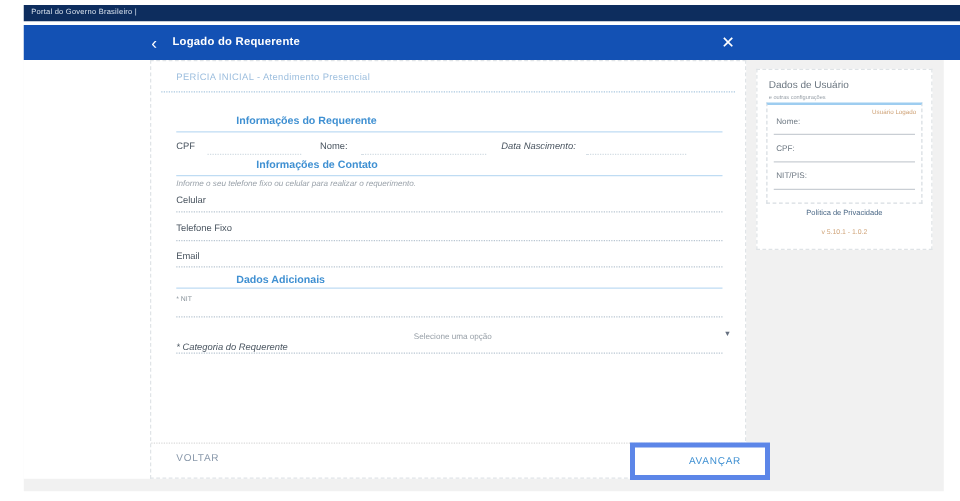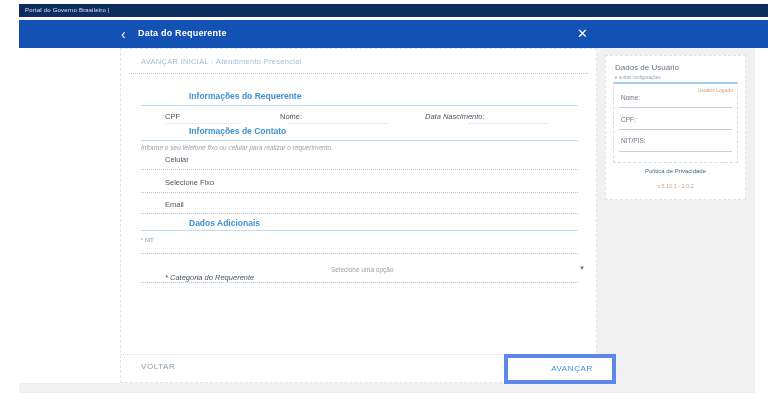--- a/index.html
+++ b/index.html
@@ -22,21 +22,21 @@
   .content-bg { left:19px; top:48px; width:736px; height:345px; background:#f1f1f1; }
   .left-strip { left:19px; top:48px; width:101px; height:335px; background:#fff; }
 
   
   .form-card { left:120px; top:48px; width:477px; height:335px; background:#fff; border:1px dashed #e0e4e7; }
   .form-card > * { position:absolute; }
   .form-subtitle { left:20px; top:8px; font-size:7.5px; color:var(--subtitle-blue,#9cbede); letter-spacing:.3px; }
   .subtitle-divider { left:8px; top:24px; width:459px; border-top:1px dotted #aac8e0; }
   .section-title { font-size:8.5px; font-weight:bold; color:var(--section-blue,#3f90d2);margin-left:48px; }
   .section-underline { width:437px; border-top:1px solid #bfdcf3; left:20px; }
-  .field-label { font-size:7.5px; color:#4a5560;margin-left:24px; }
+  .field-label { font-size:7.5px; color:#4a5560; }
   .tiny-label { font-size:5.5px; color:#8a949c; }
   .dotline { border-top:1px dotted #b9c6d2; }
   .help-text { left:20px; top:95px; font-size:6.5px; font-style:italic; color:#9aa2aa; }
   .value-line { border-top:1px dotted #d4dde4; }
 
   .categoria-value { font-size:6.5px; color:#98a0a8; }
   .chevron-down-icon { font-size:6px; color:#667080; }
 
   .footer-divider { left:0; top:305px; width:475px; border-top:1px dotted #dadada; }
   .voltar-button { left:20px; top:313px; font-size:8px; color:#8a99ab; letter-spacing:.6px; cursor:pointer; }
@@ -60,49 +60,49 @@
 <body>
 
 <div id="screen">
 
   <div class="abs topbar">
     <span class="topbar-link">Portal do Governo Brasileiro |</span>
   </div>
 
   <div class="abs header">
     <span class="back-icon">‹</span>
-    <span class="page-title">Data do Requerente</span>
+    <span class="page-title">Logado do Requerente</span>
     <span class="close-icon">✕</span>
   </div>
 
   <div class="abs content-bg"></div>
   <div class="abs left-strip"></div>
 
   <div class="abs form-card">
-    <span class="form-subtitle">AVANÇAR INICIAL - Atendimento Presencial</span>
+    <span class="form-subtitle">PERÍCIA INICIAL - Atendimento Presencial</span>
     <div class="subtitle-divider"></div>
 
     <span class="section-title" style="left:20px; top:42px;">Informações do Requerente</span>
     <div class="section-underline" style="top:56px;"></div>
 
     <span class="field-label" style="left:20px; top:63px;">CPF</span>
     <div class="value-line" style="left:45px; top:74px; width:75px;"></div>
     <span class="field-label" style="left:135px; top:63px;">Nome:</span>
     <div class="value-line" style="left:168px; top:74px; width:100px;"></div>
     <span class="field-label" style="left:280px; top:63px;font-style:italic;">Data Nascimento:</span>
     <div class="value-line" style="left:348px; top:74px; width:80px;"></div>
 
-    <span class="section-title" style="left:20px; top:77px;text-align:right;">Informações de Contato</span>
+    <span class="section-title" style="left:36px; top:77px;text-align:right;">Informações de Contato</span>
     <div class="section-underline" style="top:91px;"></div>
     <span class="help-text">Informe o seu telefone fixo ou celular para realizar o requerimento.</span>
 
     <span class="field-label" style="left:20px; top:106px;">Celular</span>
     <div class="dotline" style="left:20px; top:120px; width:437px;"></div>
 
-    <span class="field-label" style="left:20px; top:129px;">Selecione Fixo</span>
+    <span class="field-label" style="left:20px; top:129px;">Telefone Fixo</span>
     <div class="dotline" style="left:20px; top:143px; width:437px;"></div>
 
     <span class="field-label" style="left:20px; top:151px;">Email</span>
     <div class="dotline" style="left:20px; top:164px; width:437px;"></div>
 
     <span class="section-title" style="left:20px; top:169px;">Dados Adicionais</span>
     <div class="section-underline" style="top:181px;"></div>
 
     <span class="tiny-label" style="left:20px; top:188px;">* NIT</span>
     <div class="dotline" style="left:20px; top:204px; width:437px;"></div>

